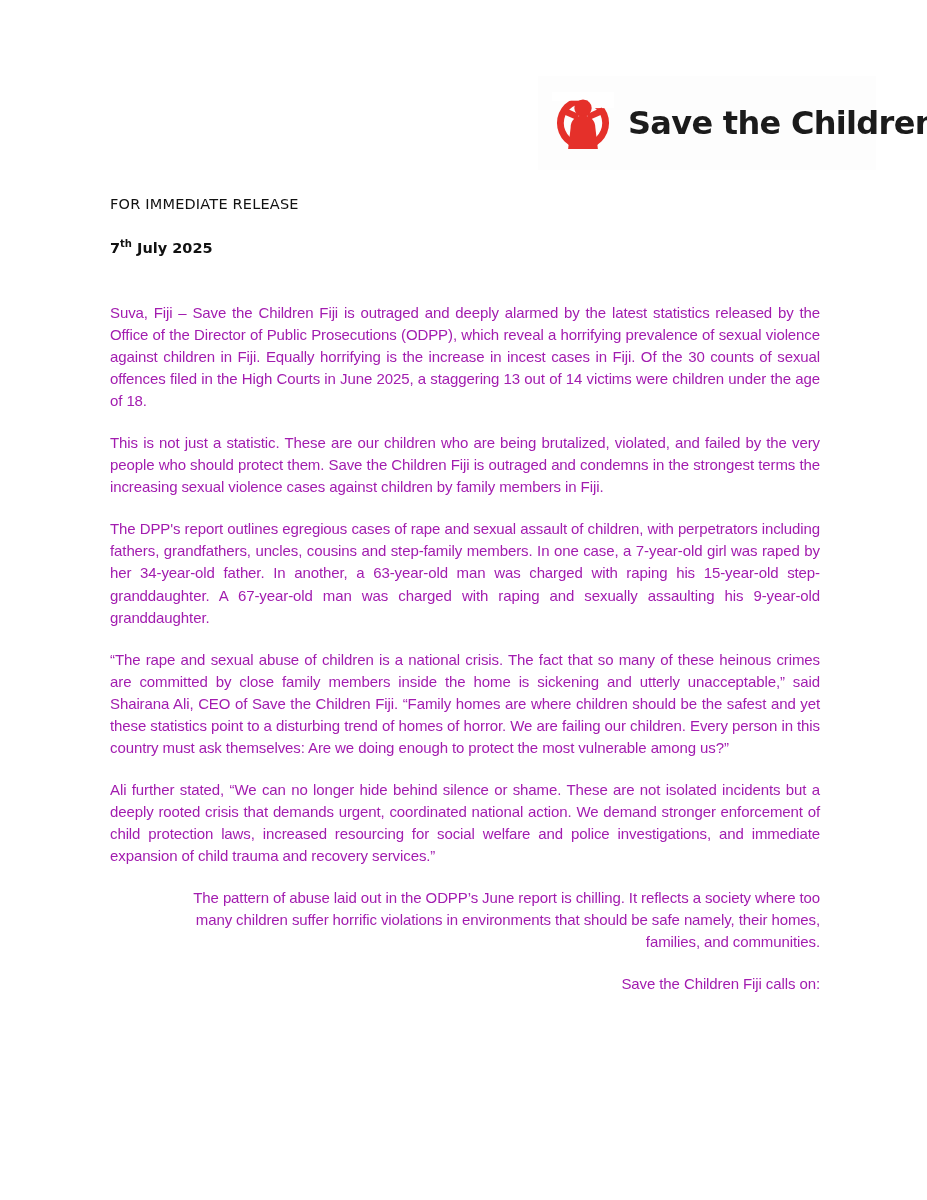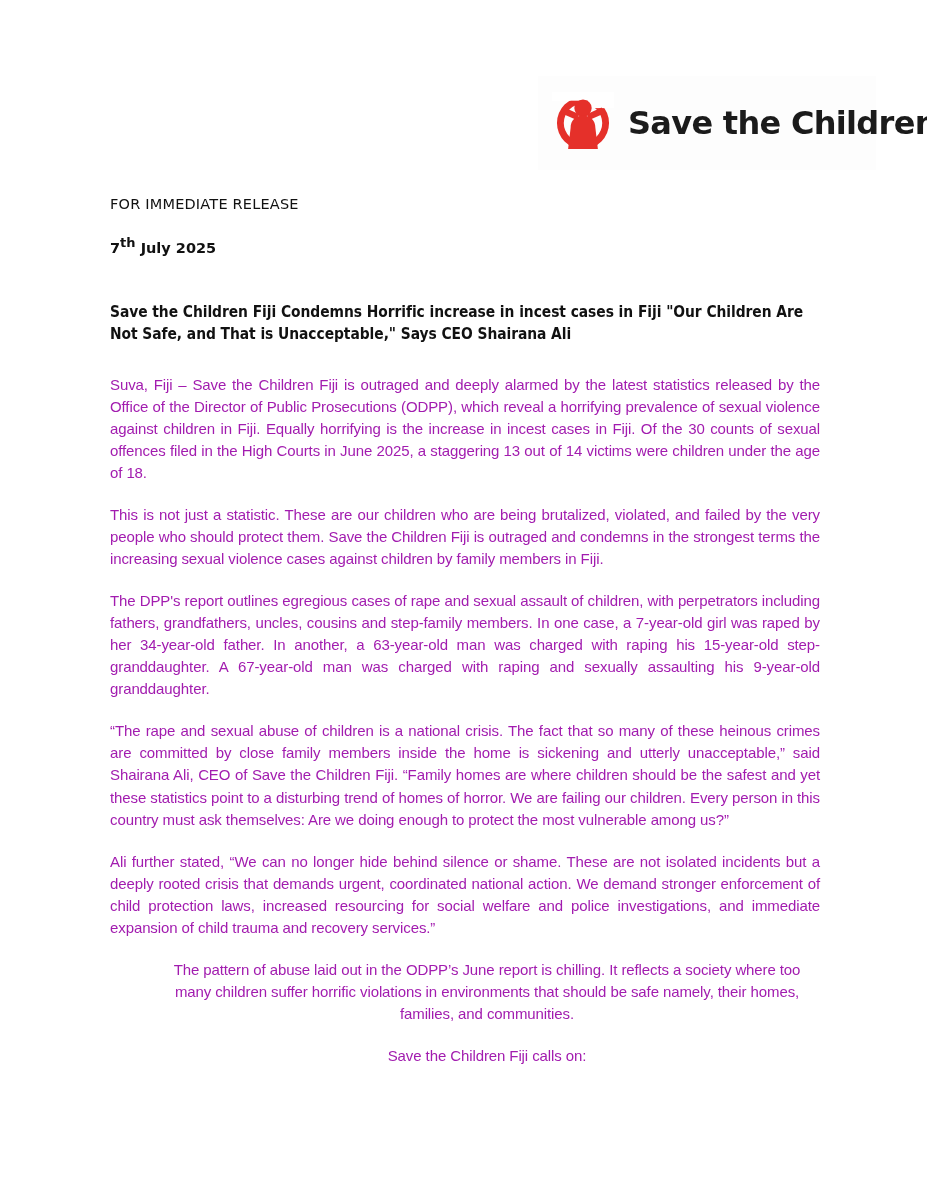--- a/index.html
+++ b/index.html
@@ -71,21 +71,21 @@
   }
 
   .date-line {
     font-family: "DejaVu Sans", sans-serif;
     font-weight: bold;
     font-size: 14.5px;
     color: #111111;
     margin: 0 0 46px 0;
   }
   .date-line sup {
-    font-size: 13px;
+    font-size: 10px;
     vertical-align: super;
     line-height: 0;
   }
 
   .headline {
     font-family: "DejaVu Sans Condensed", "Liberation Sans Narrow", "Liberation Sans", sans-serif;
     font-weight: bold;
     font-size: 15.4px;
     line-height: 1.42;
     color: #111111;
@@ -101,21 +101,21 @@
     margin: 0 0 20px 0;
     text-align: justify;
     text-justify: inter-word;
     letter-spacing: -0.1px;
   }
   p.para:last-child {
     margin-bottom: 0;
     text-align: left;
   }
   p.para.no-justify {
-    text-align: center;
+    text-align: right;
     margin-left: 44px;
   }
 </style>
 </head>
 <body>
 
 <div class="page">
 
   <div class="logo-block">
     <svg class="logo-mark" viewBox="0 0 100 100" aria-hidden="true">
@@ -137,21 +137,20 @@
     </svg>
     <span class="logo-word">Save the Children</span>
   </div>
 
   <div class="doc">
 
     <div class="release-line">FOR IMMEDIATE RELEASE</div>
 
     <div class="date-line"><span>7</span><sup>th</sup><span> July 2025</span></div>
 
-    <h1 class="headline">Save the Children Fiji Condemns Horrific increase in incest cases in Fiji "Our Children Are Not Safe, and That is Unacceptable," Says CEO Shairana Ali</h1>
 
     <p class="para">Suva, Fiji – Save the Children Fiji is outraged and deeply alarmed by the latest statistics released by the Office of the Director of Public Prosecutions (ODPP), which reveal a horrifying prevalence of sexual violence against children in Fiji. Equally horrifying is the increase in incest cases in Fiji. Of the 30 counts of sexual offences filed in the High Courts in June 2025, a staggering 13 out of 14 victims were children under the age of 18.</p>
     <p class="para">This is not just a statistic. These are our children who are being brutalized, violated, and failed by the very people who should protect them. Save the Children Fiji is outraged and condemns in the strongest terms the increasing sexual violence cases against children by family members in Fiji.</p>
     <p class="para">The DPP's report outlines egregious cases of rape and sexual assault of children, with perpetrators including fathers, grandfathers, uncles, cousins and step-family members. In one case, a 7-year-old girl was raped by her 34-year-old father. In another, a 63-year-old man was charged with raping his 15-year-old step-granddaughter. A 67-year-old man was charged with raping and sexually assaulting his 9-year-old granddaughter.</p>
     <p class="para">“The rape and sexual abuse of children is a national crisis. The fact that so many of these heinous crimes are committed by close family members inside the home is sickening and utterly unacceptable,” said Shairana Ali, CEO of Save the Children Fiji. “Family homes are where children should be the safest and yet these statistics point to a disturbing trend of homes of horror. We are failing our children. Every person in this country must ask themselves: Are we doing enough to protect the most vulnerable among us?”</p>
     <p class="para">Ali further stated, “We can no longer hide behind silence or shame. These are not isolated incidents but a deeply rooted crisis that demands urgent, coordinated national action. We demand stronger enforcement of child protection laws, increased resourcing for social welfare and police investigations, and immediate expansion of child trauma and recovery services.”</p>
     <p class="para no-justify">The pattern of abuse laid out in the ODPP’s June report is chilling. It reflects a society where too many children suffer horrific violations in environments that should be safe namely, their homes, families, and communities.</p>
     <p class="para no-justify">Save the Children Fiji calls on:</p>
 
   </div>

